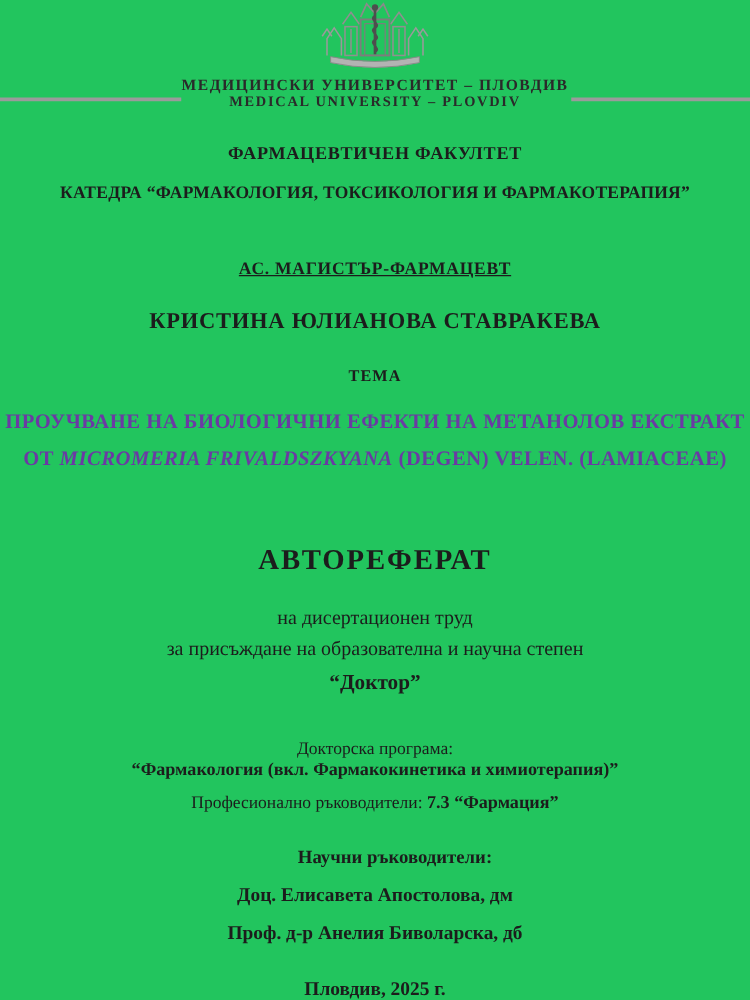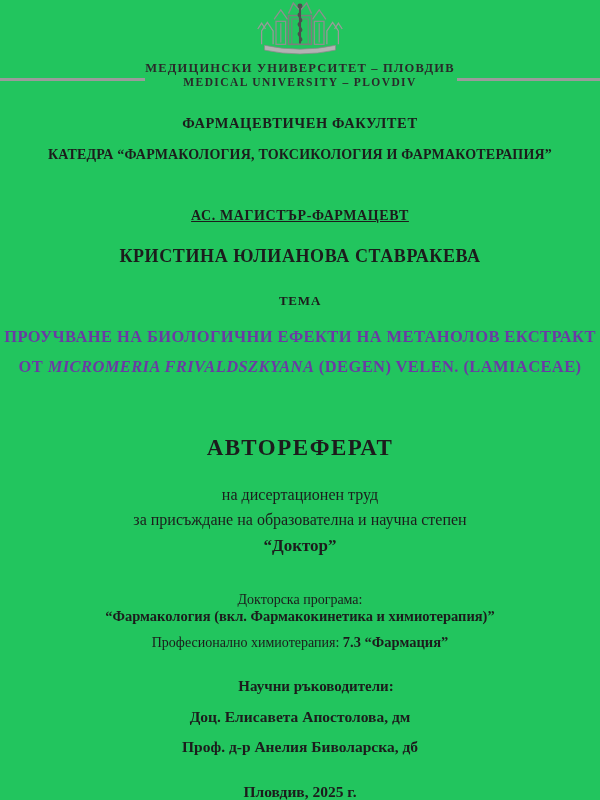--- a/index.html
+++ b/index.html
@@ -103,21 +103,21 @@
   <div class="line theme-line1 purple">ПРОУЧВАНЕ НА БИОЛОГИЧНИ ЕФЕКТИ НА МЕТАНОЛОВ ЕКСТРАКТ</div>
   <div class="line theme-line2 purple"><span>ОТ </span><span class="species-italic">MICROMERIA FRIVALDSZKYANA</span><span> (DEGEN) VELEN. (LAMIACEAE)</span></div>
 
   <div class="line avtoreferat">АВТОРЕФЕРАТ</div>
   <div class="line sub1">на дисертационен труд</div>
   <div class="line sub2">за присъждане на образователна и научна степен</div>
   <div class="line doktor">“Доктор”</div>
 
   <div class="line prog-label">Докторска програма:</div>
   <div class="line prog-name">“Фармакология (вкл. Фармакокинетика и химиотерапия)”</div>
-  <div class="line prog-field"><span>Професионално химиотерапия: </span><b>7.3 “Фармация”</b></div>
+  <div class="line prog-field"><span>Професионално ръководители: </span><b>7.3 “Фармация”</b></div>
 
   <div class="line sup-label">Научни ръководители:</div>
   <div class="line sup1">Доц. Елисавета Апостолова, дм</div>
   <div class="line sup2">Проф. д-р Анелия Биволарска, дб</div>
 
   <div class="line city">Пловдив, 2025 г.</div>
 
 </div>
 
 </body></html>

